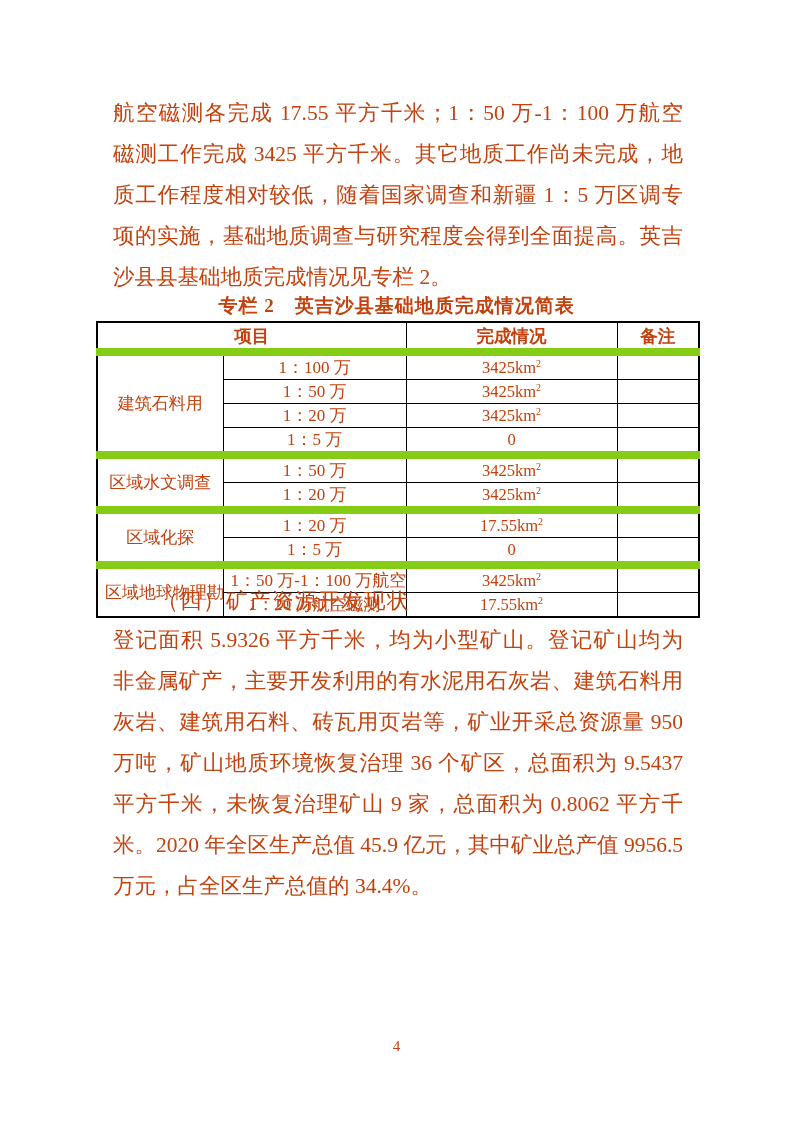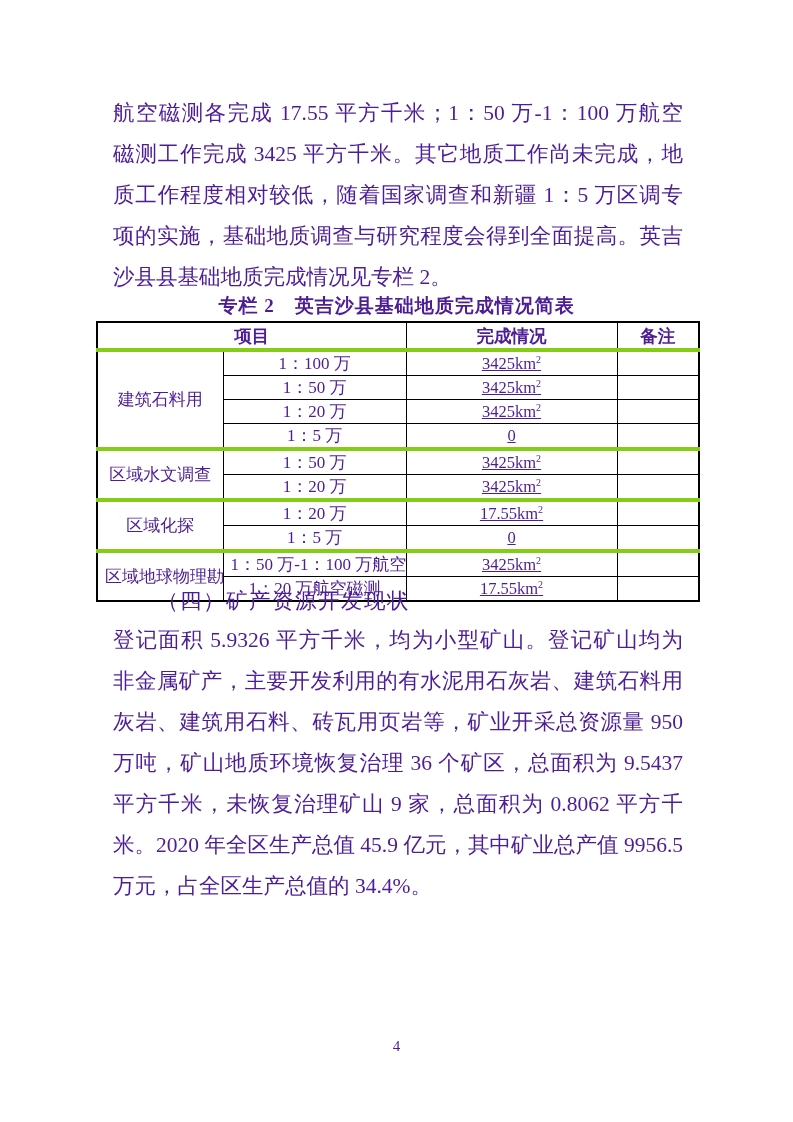--- a/index.html
+++ b/index.html
@@ -5,21 +5,21 @@
   html, body {
     margin: 0;
     padding: 0;
     background: #ffffff;
   }
   .page {
     position: relative;
     width: 793px;
     height: 1122px;
     background: #ffffff;
-    color: #4c1d95;
+    color: #c2410c;
     font-family: "Liberation Serif", serif;
     overflow: hidden;
   }
   
   .para {
     position: absolute;
     left: 113px;
     width: 570px;
   }
   .para .line {
@@ -74,22 +74,22 @@
     white-space: nowrap;
     font-weight: normal;
   }
   table.data-table thead th {
     height: 25px;
     font-weight: bold;
     font-size: 17.5px;
     border-bottom: 2px solid #000;
   }
   table.data-table tbody td { height: 22px; }
-  table.data-table tr.group-start td { border-top: 4px solid #84cc16; }
-  td.value-cell { font-size: 16.5px; text-decoration: underline; }
+  table.data-table tr.group-start td { border-top: 8px solid #84cc16; }
+  td.value-cell { font-size: 16.5px; }
   td.value-cell sup {
     font-size: 10px;
     vertical-align: super;
     line-height: 0;
   }
 
   
   .section-heading {
     position: absolute;
     left: 113px;

